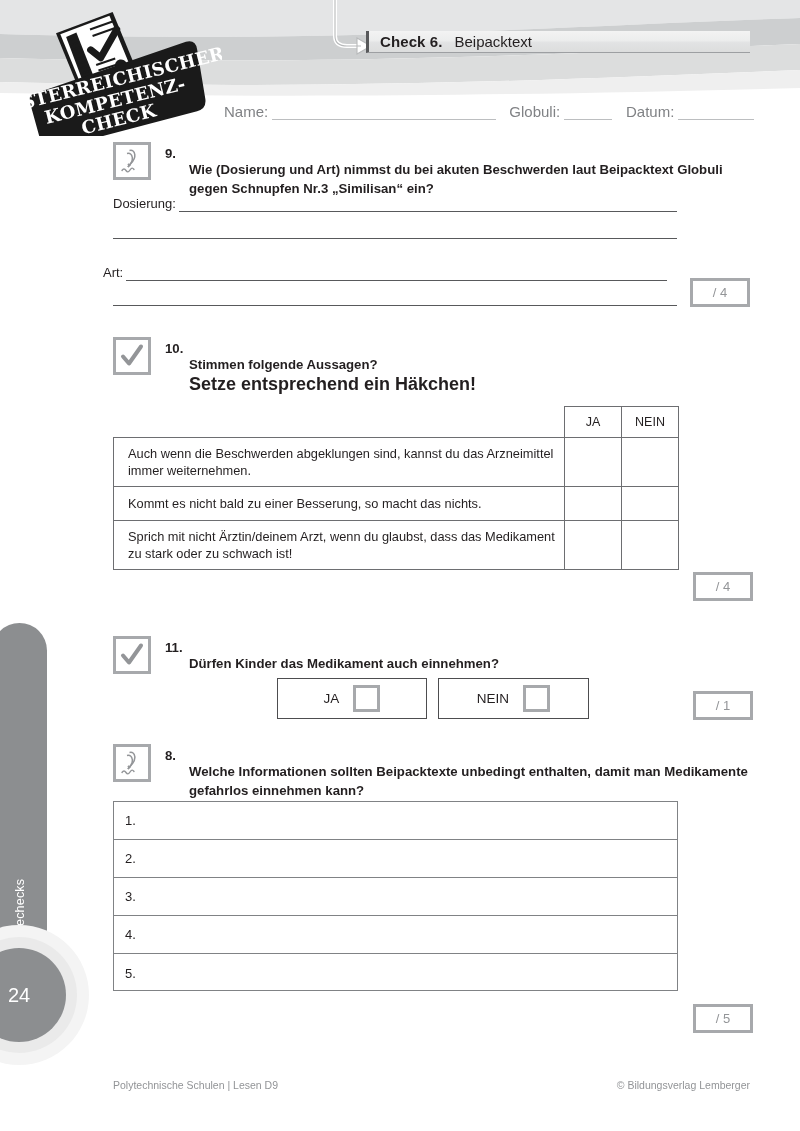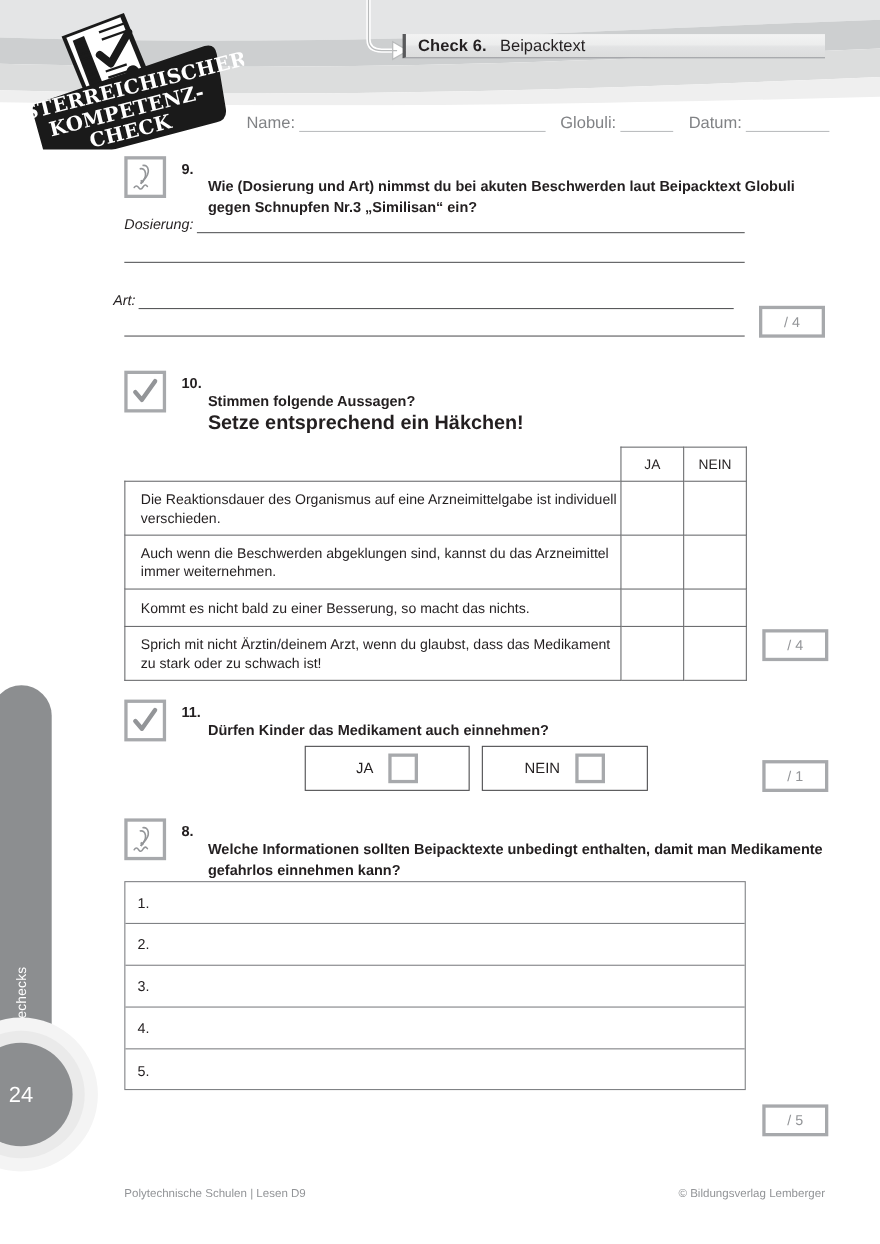--- a/index.html
+++ b/index.html
@@ -119,21 +119,21 @@
   }
 
   
   .ans-line {
     position: absolute;
     display: flex;
     align-items: flex-end;
     font-size: 13px;
     color: #231f20;
   }
-  .ans-label { white-space: nowrap; padding-bottom: 1px; font-style: italic; }
+  .ans-label { white-space: nowrap; padding-bottom: 1px; }
   .ans-rule {
     border-bottom: 1px solid #58595b;
     height: 13px;
     margin-left: 3px;
   }
   .plain-rule {
     position: absolute;
     border-bottom: 1px solid #58595b;
     height: 0;
   }
@@ -389,25 +389,20 @@
     </colgroup>
     <thead>
       <tr>
         <th class="hd-blank"></th>
         <th class="hd-cell">JA</th>
         <th class="hd-cell">NEIN</th>
       </tr>
     </thead>
     <tbody>
       <tr style="height:40px;">
-        <td class="stmt">Die Reaktionsdauer des Organismus auf eine Arzneimittelgabe ist individuell verschieden.</td>
-        <td class="mark"></td>
-        <td class="mark"></td>
-      </tr>
-      <tr style="height:40px;">
         <td class="stmt">Auch wenn die Beschwerden abgeklungen sind, kannst du das Arzneimittel immer weiternehmen.</td>
         <td class="mark"></td>
         <td class="mark"></td>
       </tr>
       <tr style="height:34px;">
         <td class="stmt">Kommt es nicht bald zu einer Besserung, so macht das nichts.</td>
         <td class="mark"></td>
         <td class="mark"></td>
       </tr>
       <tr style="height:40px;">

